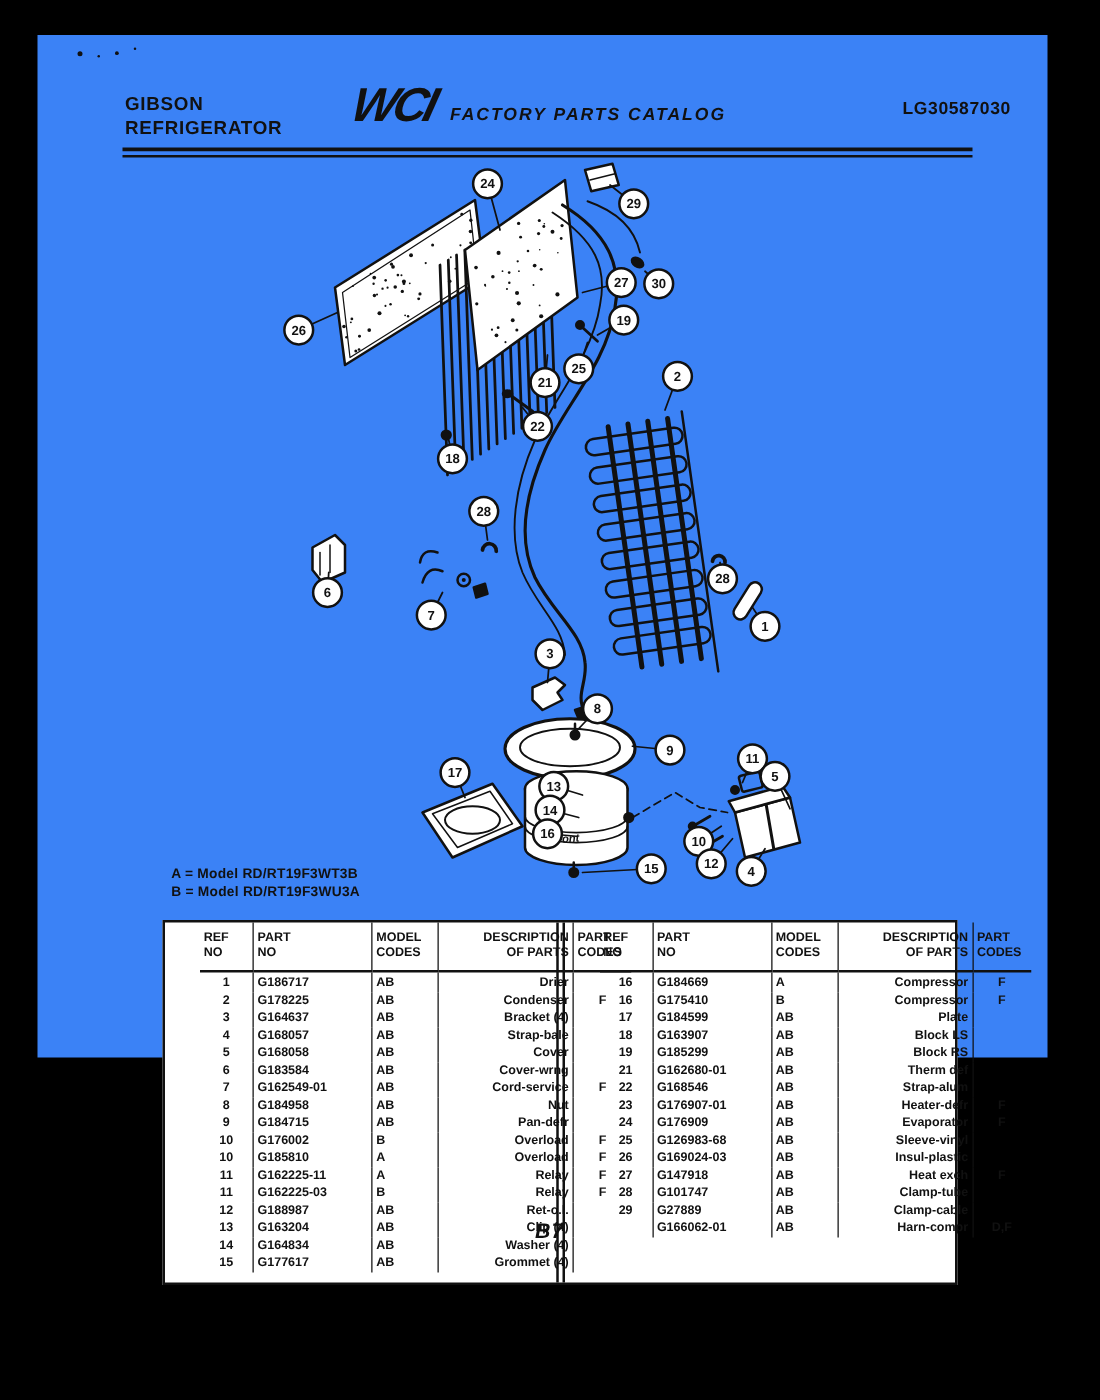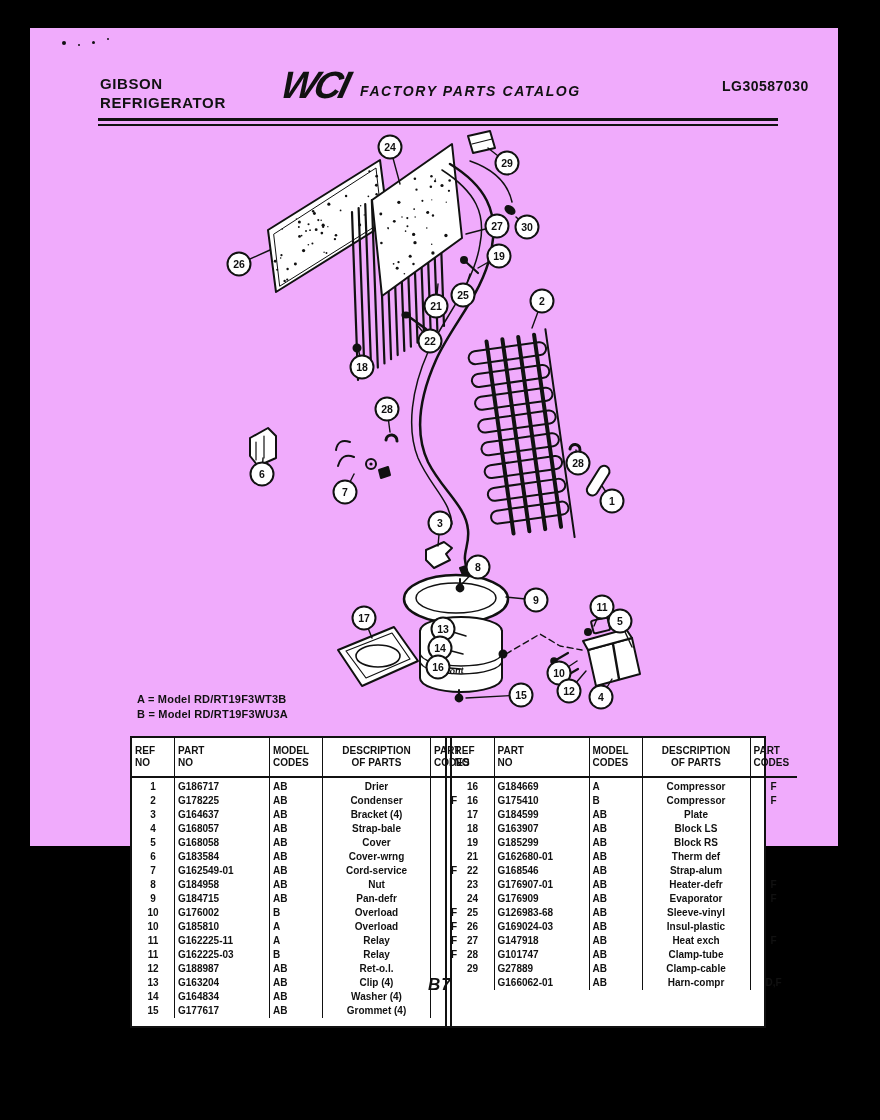--- a/index.html
+++ b/index.html
@@ -1,18 +1,18 @@
 <!DOCTYPE html>
 <html><head>
 <meta charset="utf-8">
 <style>
   html,body{margin:0;padding:0;}
   body{width:880px;height:1120px;background:#000;position:relative;
        font-family:"Liberation Sans",sans-serif;color:#111;overflow:hidden;}
-  .page{position:absolute;left:30px;top:28px;width:808px;height:818px;background:#f0abfc;}
+  .page{position:absolute;left:30px;top:28px;width:808px;height:818px;background:#3b82f6;}
   .speck{position:absolute;background:#111;border-radius:50%;}
 
   
   .brand{position:absolute;left:70px;top:46px;font-size:15px;font-weight:bold;
          letter-spacing:.6px;line-height:19px;}
   .logo{position:absolute;left:252px;top:36px;font-size:38px;font-weight:900;
         font-style:italic;transform:skewX(-14deg);letter-spacing:-3px;}
   .catalog-title{position:absolute;left:330px;top:55px;font-size:14px;font-weight:800;
         letter-spacing:1.6px;font-style:italic;}
   .catalog-no{position:absolute;left:663px;top:50px;font-size:14px;font-weight:bold;
@@ -26,32 +26,32 @@
   
   .legend{position:absolute;left:107px;top:664px;font-size:11px;font-weight:bold;
           line-height:15px;letter-spacing:.2px;}
 
   
   .tables{position:absolute;left:100px;top:708px;width:632px;height:288px;
           border:2px solid #111;display:flex;background:#fff;}
   .thalf{flex:1;min-width:0;}
   .thalf.left{border-right:2px solid #111;}
   .thalf.right{border-left:2px solid #111;margin-left:3px;}
-  table{border-collapse:collapse;width:100%;table-layout:fixed;}
+  table{border-collapse:collapse;width:100%;table-layout:fixed;margin-left:28px;}
   th,td{border-left:1.5px solid #111;padding:0 3px;font-size:10px;font-weight:bold;
         overflow:hidden;white-space:nowrap;}
   th:first-child,td:first-child{border-left:none;}
   thead th{border-bottom:2px solid #111;height:38px;vertical-align:middle;text-align:left;}
   thead th span{display:block;line-height:12px;}
   tbody td{height:14px;line-height:14px;}
   tbody tr:first-child td{padding-top:2px;}
   .c0{width:36px;text-align:center;}
   .c1{width:88px;text-align:left;}
   .c2{width:46px;}
-  .c3{width:101px;text-align:center;}
+  .c3{width:101px;text-align:right;}
   .c4{width:40px;text-align:center;}
   thead th.c0,thead th.c2,thead th.c4{text-align:left;padding-left:3px;}
 
   .page-number{position:absolute;left:398px;top:947px;font-size:17px;font-weight:bold;
                font-style:italic;letter-spacing:1px;}
 </style>
 </head>
 <body>
 
 <div class="page">

